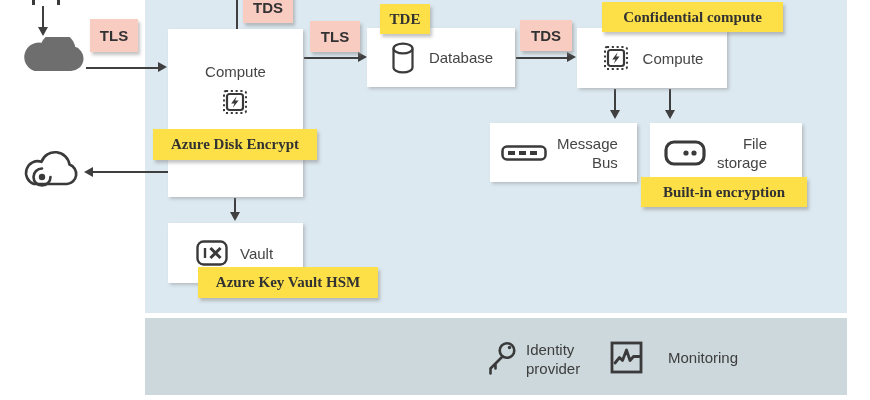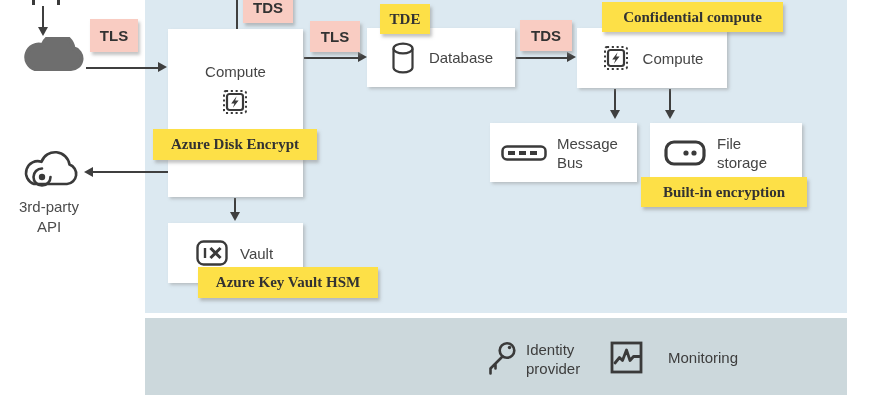--- a/index.html
+++ b/index.html
@@ -4,21 +4,21 @@
 <style>
   * { margin:0; padding:0; box-sizing:border-box; }
   body { background:#fff; font-family:"Liberation Sans", sans-serif; }
   .canvas { position:relative; width:870px; height:400px; background:#fff; overflow:hidden; }
 
   .panel  { position:absolute; left:145px; top:0;   width:702px; height:313px; background:#dce9f1; }
   .band   { position:absolute; left:145px; top:318px; width:702px; height:77px; background:#ccd8dc; }
 
   .node { position:absolute; background:#fff; box-shadow:2px 2px 3px rgba(140,140,140,.45); z-index:1; }
   .node-flex { display:flex; align-items:center; }
-  .node-label { font-size:15px; color:#454545; }
+  .node-label { font-size:15px; color:#454545;text-align:right; }
   .two-line { line-height:19px; }
 
   .badge { position:absolute; display:flex; align-items:center; justify-content:center;
            font-size:15px; font-weight:700; color:#323232; z-index:2;
            box-shadow:2px 3px 3px rgba(140,140,140,.5); }
   .pink   { background:#f9ccc2; }
   .yellow { background:#fde047;font-family:Liberation Serif, serif; }
 
   .shaft-h { position:absolute; height:2px; background:#3f3f3f; }
   .shaft-v { position:absolute; width:2px;  background:#3f3f3f; }
@@ -86,24 +86,20 @@
     </div>
 
   <div class="shaft-h" style="left:93px; top:171px; width:77px;"></div>
   <div class="head-left" style="left:84px; top:167px;"></div>
 
   <svg style="position:absolute; left:22px; top:150px;" width="58" height="42" viewBox="0 0 58 42">
     <path class="stroke" d="M12 34 H45 A10 10 0 0 0 47.5 14.6 A14.5 14.5 0 0 0 19.5 11.8 A10.5 10.5 0 0 0 12 34 Z" stroke-width="2.6" stroke-linejoin="round"></path>
     <path class="stroke" d="M20 18.5 A8.5 8.5 0 1 0 28.5 27" stroke-width="2.6" stroke-linecap="round"></path>
     <circle cx="20" cy="27" r="3.2" fill="#3a3a3a"></circle>
   </svg>
-  <div class="caption" style="left:9px; top:197px; width:80px;">
-    <div>3rd-party</div>
-    <div>API</div>
-  </div>
 
   <div class="shaft-v" style="left:234px; top:198px; height:14px;"></div>
   <div class="head-down" style="left:230px; top:212px;"></div>
 
   <div class="node node-flex" style="left:168px; top:223px; width:135px; height:60px; padding-left:28px; gap:12px;">
     <svg width="32" height="26" viewBox="0 0 32 26">
       <rect class="stroke" x="1.5" y="1.5" width="29" height="23" rx="6" stroke-width="2.4"></rect>
       <line x1="9" y1="8" x2="9" y2="18" stroke="#3a3a3a" stroke-width="2.4"></line>
       <path d="M15.5 9 L23.5 17 M23.5 9 L15.5 17" stroke="#3a3a3a" stroke-width="3" stroke-linecap="square"></path>
     </svg>

